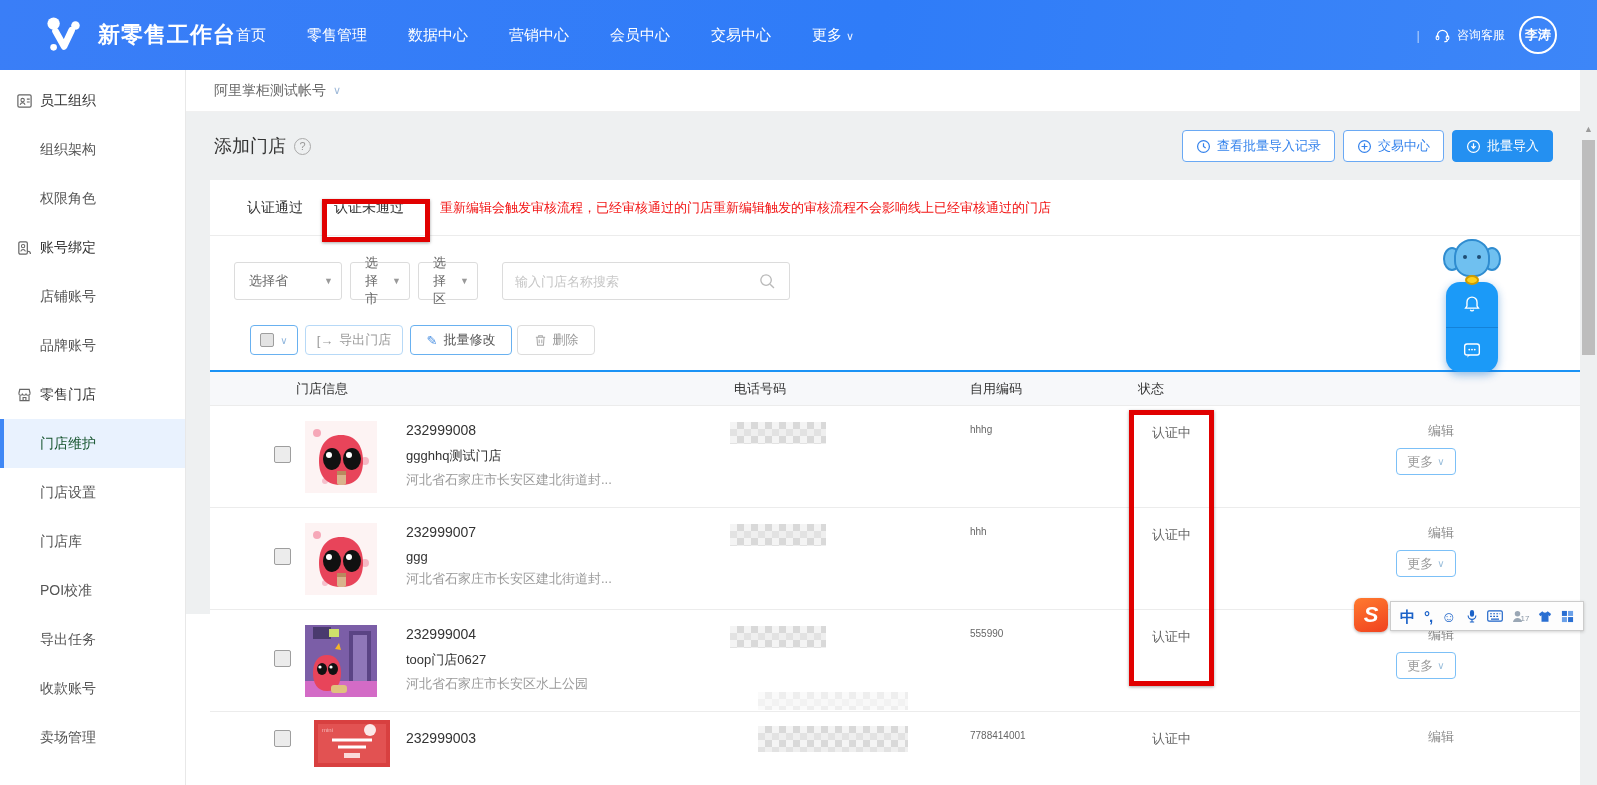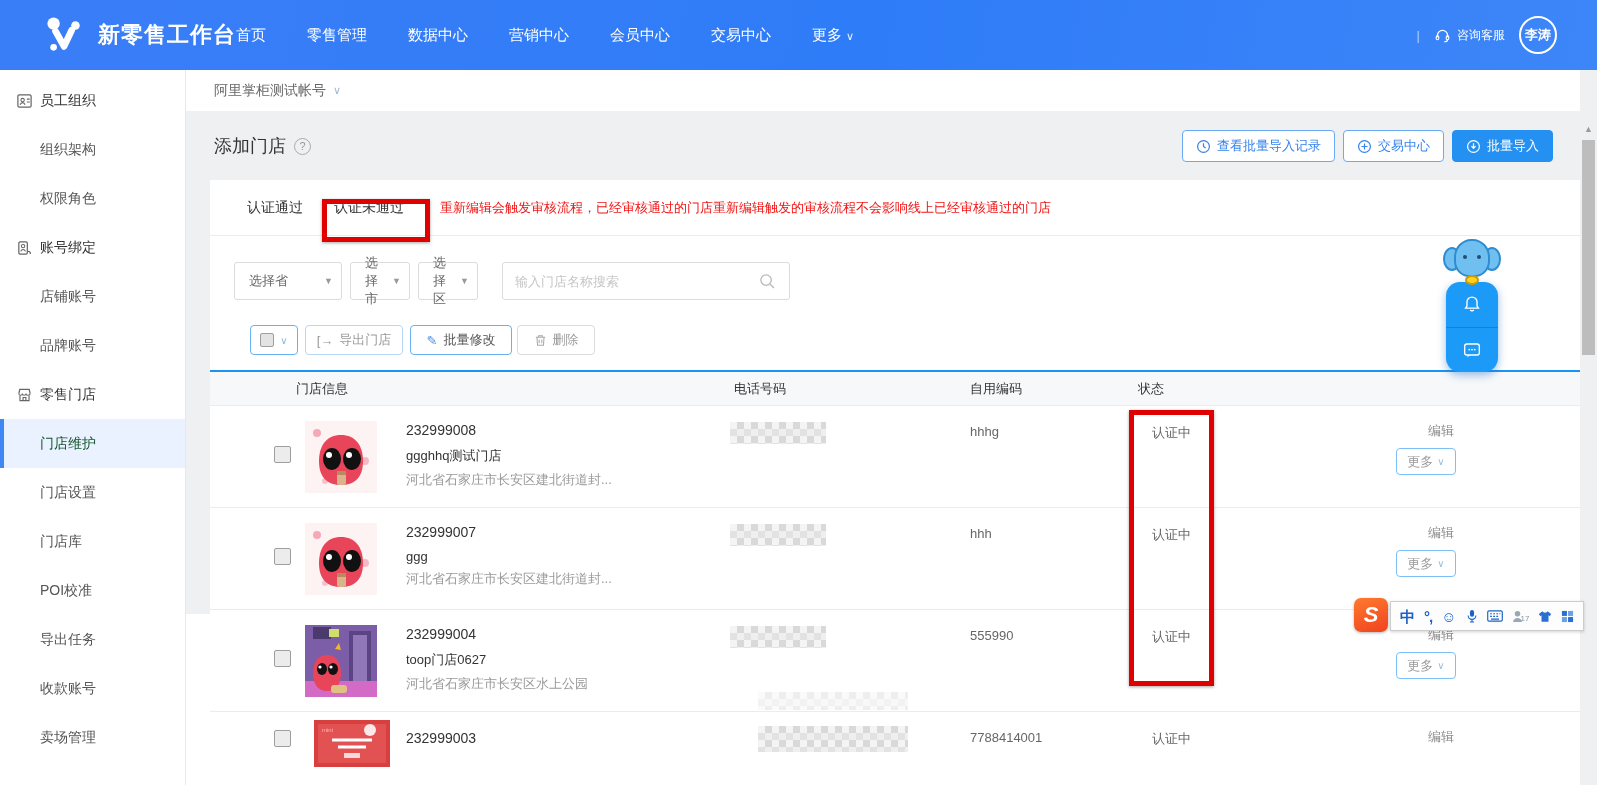--- a/index.html
+++ b/index.html
@@ -102,21 +102,21 @@
   .info{position:absolute;left:196px;top:16px;}
   .info .rid{font-size:14px;color:#333;}
   .info .rname{font-size:13px;color:#333;margin-top:9px;}
   .info .raddr{font-size:13px;color:#999;margin-top:6px;}
   .trow.r3 .info{top:18px;}
   .mosaic{position:absolute;width:96px;height:22px;
           background:conic-gradient(#d9d9d9 25%,#efefef 0 50%,#e2e2e2 0 75%,#f4f4f4 0) 0 0/14px 14px;}
   .mosaic.m-main{left:520px;top:16px;}
   .trow.r3 .mosaic.m-main{left:548px;top:14px;width:150px;height:26px;}
   .mosaic.m-ghost{left:548px;top:-20px;width:150px;height:18px;opacity:.45;}
-  .cell-code{position:absolute;left:760px;top:18px;font-size:13px;color:#666;}
+  .cell-code{position:absolute;left:760px;top:18px;font-size:10px;color:#666;}
   .cell-status{position:absolute;left:942px;top:18px;font-size:13px;color:#666;}
   .trow.r3 .cell-code{top:18px;}
   .edit-link{position:absolute;right:126px;top:16px;font-size:13px;color:#8c8c8c;cursor:pointer;}
   .more-btn{position:absolute;right:124px;top:42px;width:60px;height:27px;border:1px solid #7cc0f7;
             border-radius:4px;background:#fff;color:#999;font-size:13px;display:flex;align-items:center;
             justify-content:center;gap:4px;cursor:pointer;}
   .more-caret{color:#9bbfdc;font-size:10px;}
 
   
   .anno{position:absolute;border:5px solid #e10000;z-index:60;pointer-events:none;

